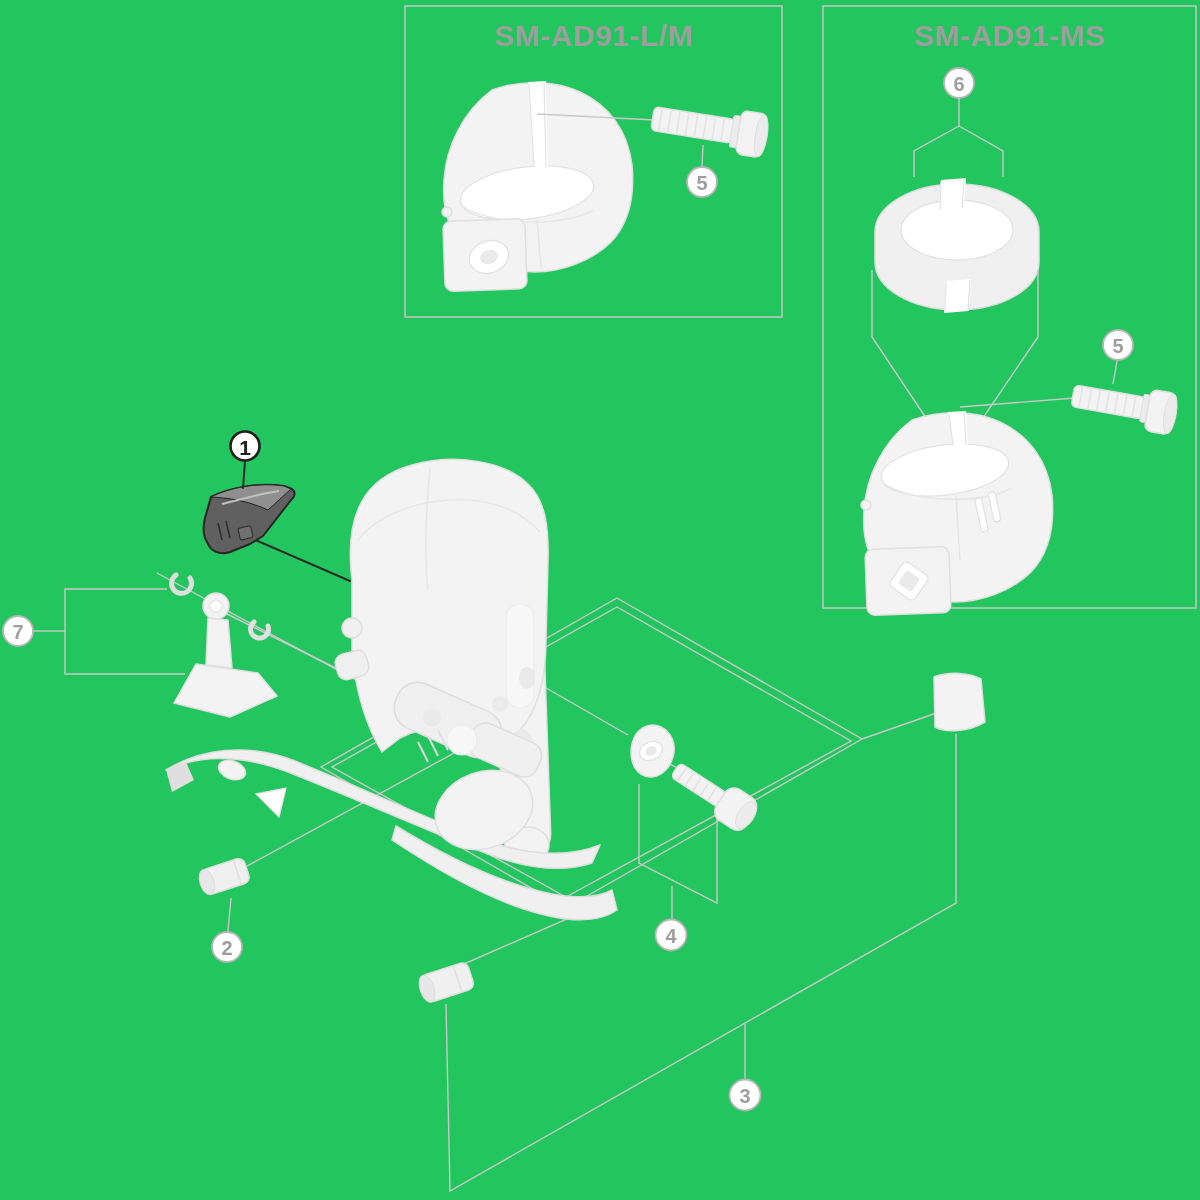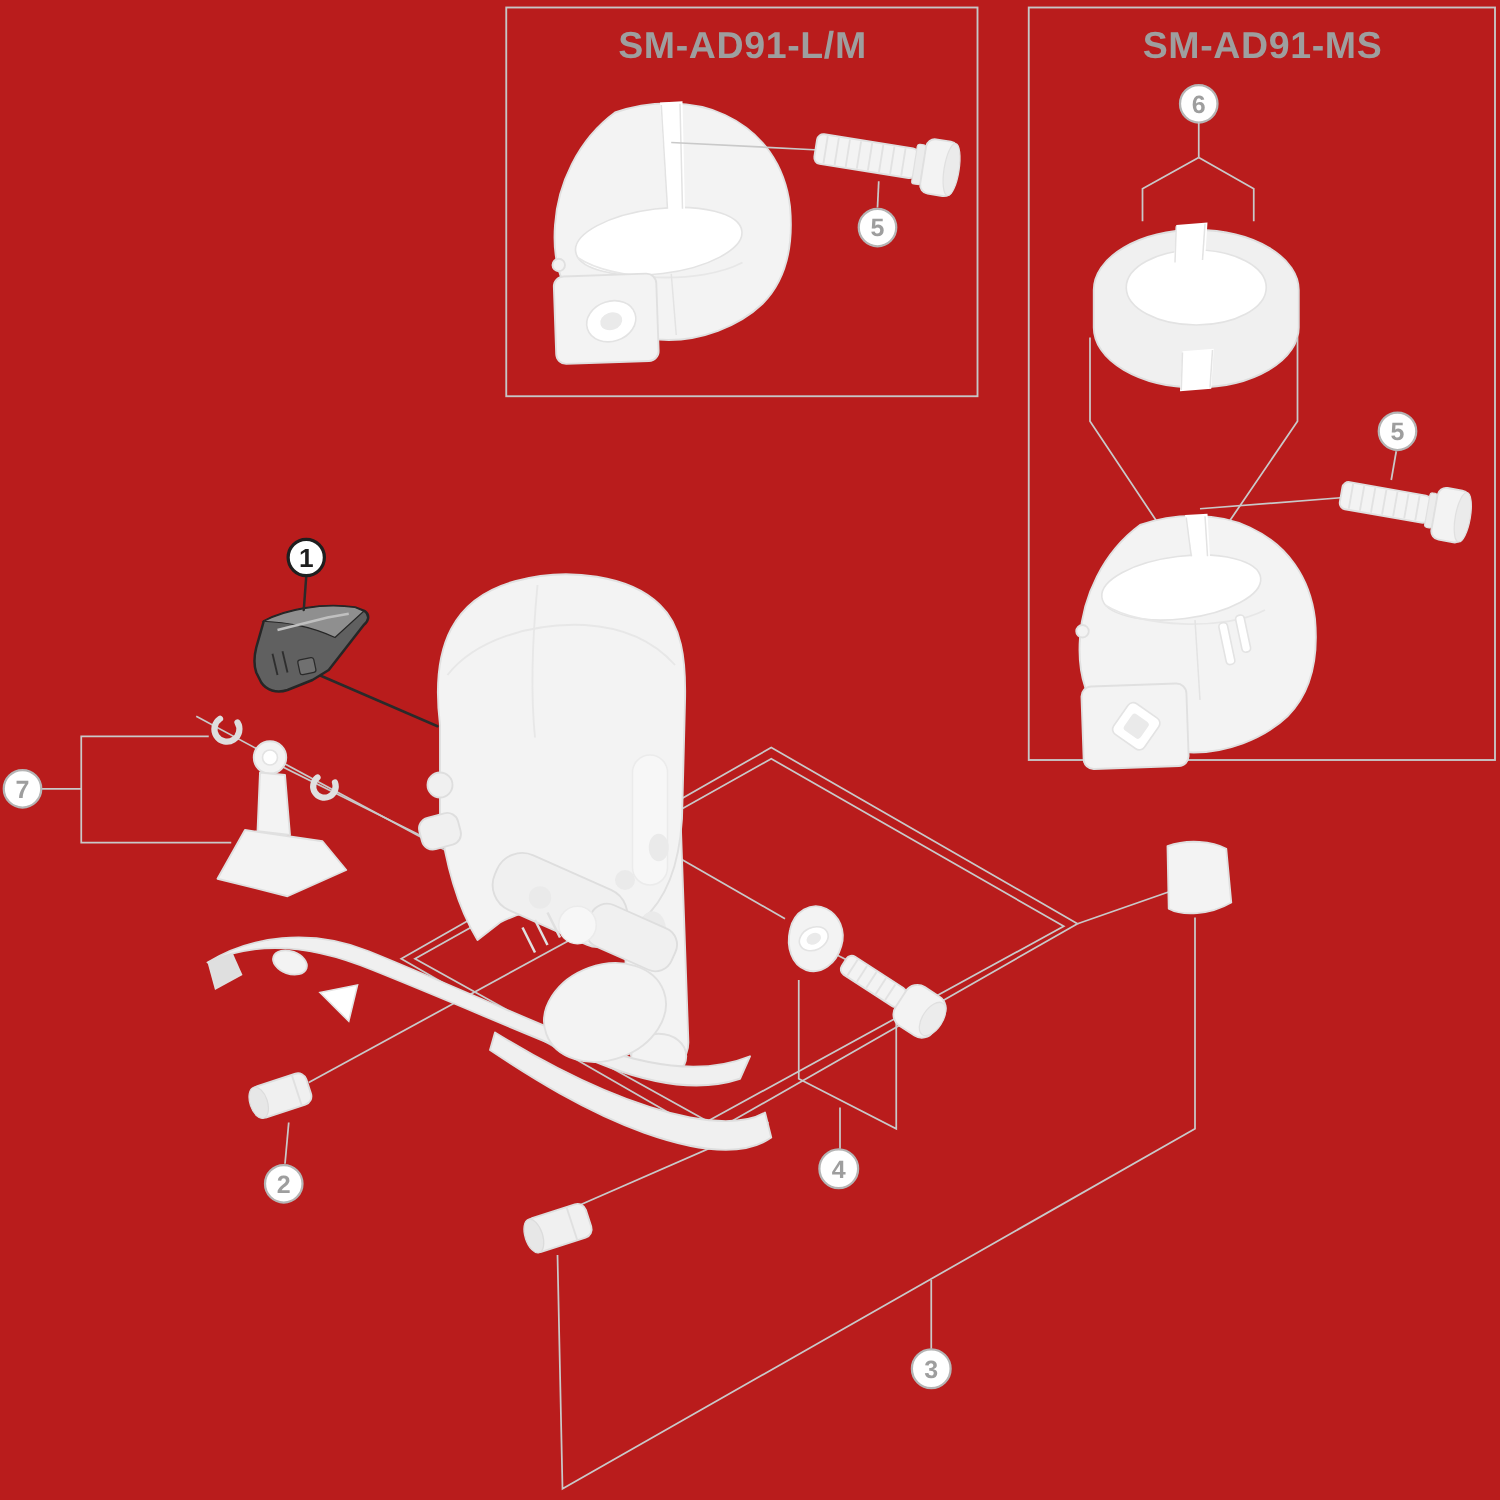--- a/index.html
+++ b/index.html
@@ -1,16 +1,16 @@
 <!DOCTYPE html>
 <html><head>
 <meta charset="utf-8">
 <style>
   html,body{margin:0;padding:0;background:#ffffff;}
-  .canvas{position:relative;width:1200px;height:1200px;background:#b91c1c;font-family:"Liberation Sans",sans-serif;overflow:hidden;}
+  .canvas{position:relative;width:1200px;height:1200px;background:#22c55e;font-family:"Liberation Sans",sans-serif;overflow:hidden;}
   svg{display:block;}
   .box{fill:none;stroke:#c6c6c6;stroke-width:1.5;}
   .title{fill:#9e9e9e;font-size:30px;font-weight:bold;text-anchor:middle;letter-spacing:0.5px;}
   .ln{stroke:#c9c9c9;stroke-width:1.4;fill:none;}
   .part{fill:#f3f3f3;stroke:#e0e0e0;stroke-width:1.5;stroke-linejoin:round;}
   .part2{fill:#f0f0f0;stroke:#dedede;stroke-width:1.5;stroke-linejoin:round;}
   .soft{fill:#f7f7f7;stroke:#ebebeb;stroke-width:1.2;}
   .shade{fill:#eaeaea;stroke:none;}
   .crease{fill:none;stroke:#e7e7e7;stroke-width:1.5;}
   .gapedge{stroke:#e3e3e3;stroke-width:1.2;fill:none;}

